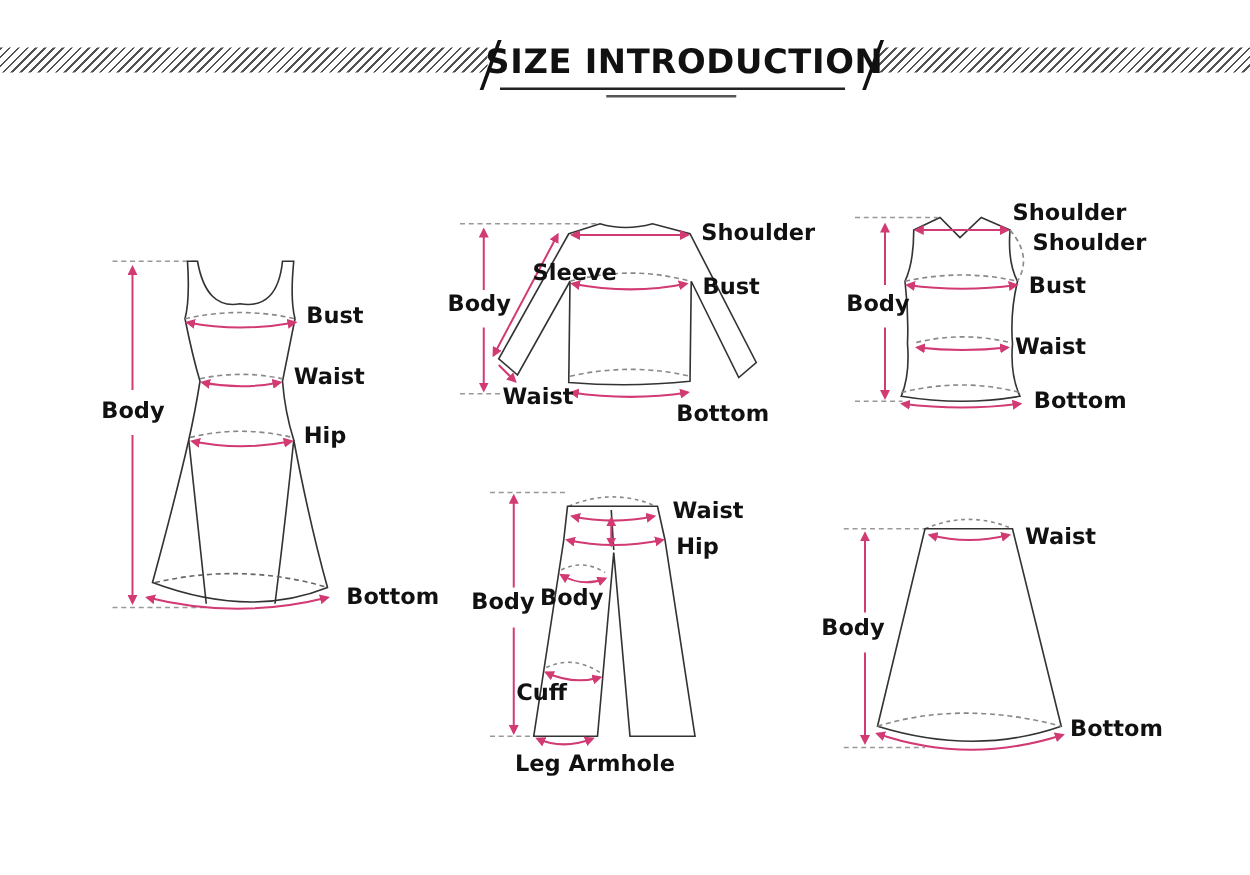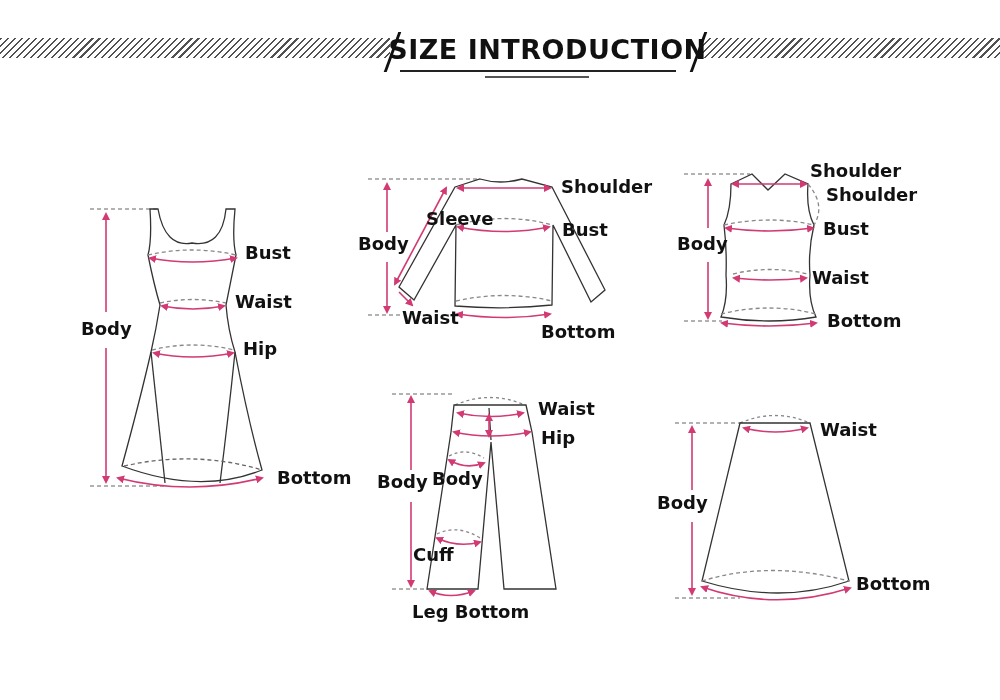--- a/index.html
+++ b/index.html
@@ -142,17 +142,17 @@
 <div class="lbl" style="left:823px;top:218px;">Bust</div>
 <div class="lbl" style="left:677px;top:233px;">Body</div>
 <div class="lbl" style="left:812px;top:267px;">Waist</div>
 <div class="lbl" style="left:827px;top:310px;">Bottom</div>
 
 <div class="lbl" style="left:538px;top:398px;">Waist</div>
 <div class="lbl" style="left:541px;top:427px;">Hip</div>
 <div class="lbl" style="left:377px;top:471px;">Body</div>
 <div class="lbl" style="left:432px;top:468px;">Body</div>
 <div class="lbl" style="left:413px;top:544px;">Cuff</div>
-<div class="lbl" style="left:412px;top:601px;">Leg Bottom</div>
+<div class="lbl" style="left:412px;top:601px;">Leg Armhole</div>
 
 <div class="lbl" style="left:820px;top:419px;">Waist</div>
 <div class="lbl" style="left:657px;top:492px;">Body</div>
 <div class="lbl" style="left:856px;top:573px;">Bottom</div>
 
 </body></html>

